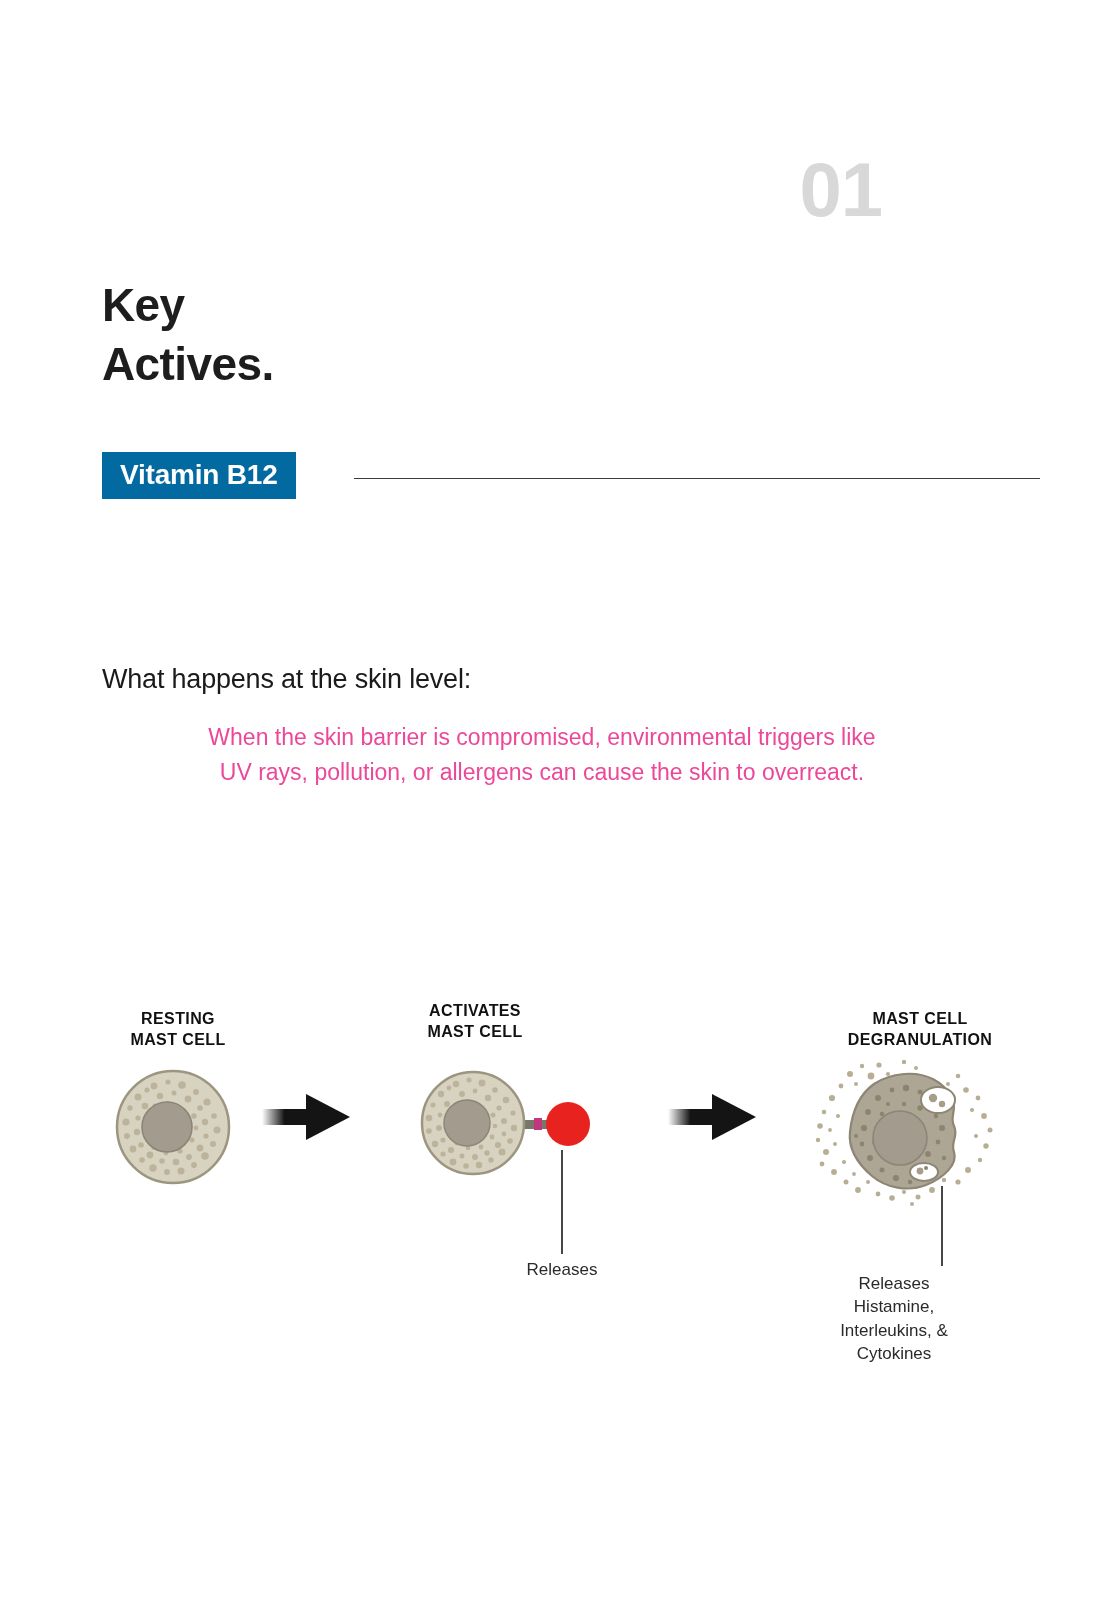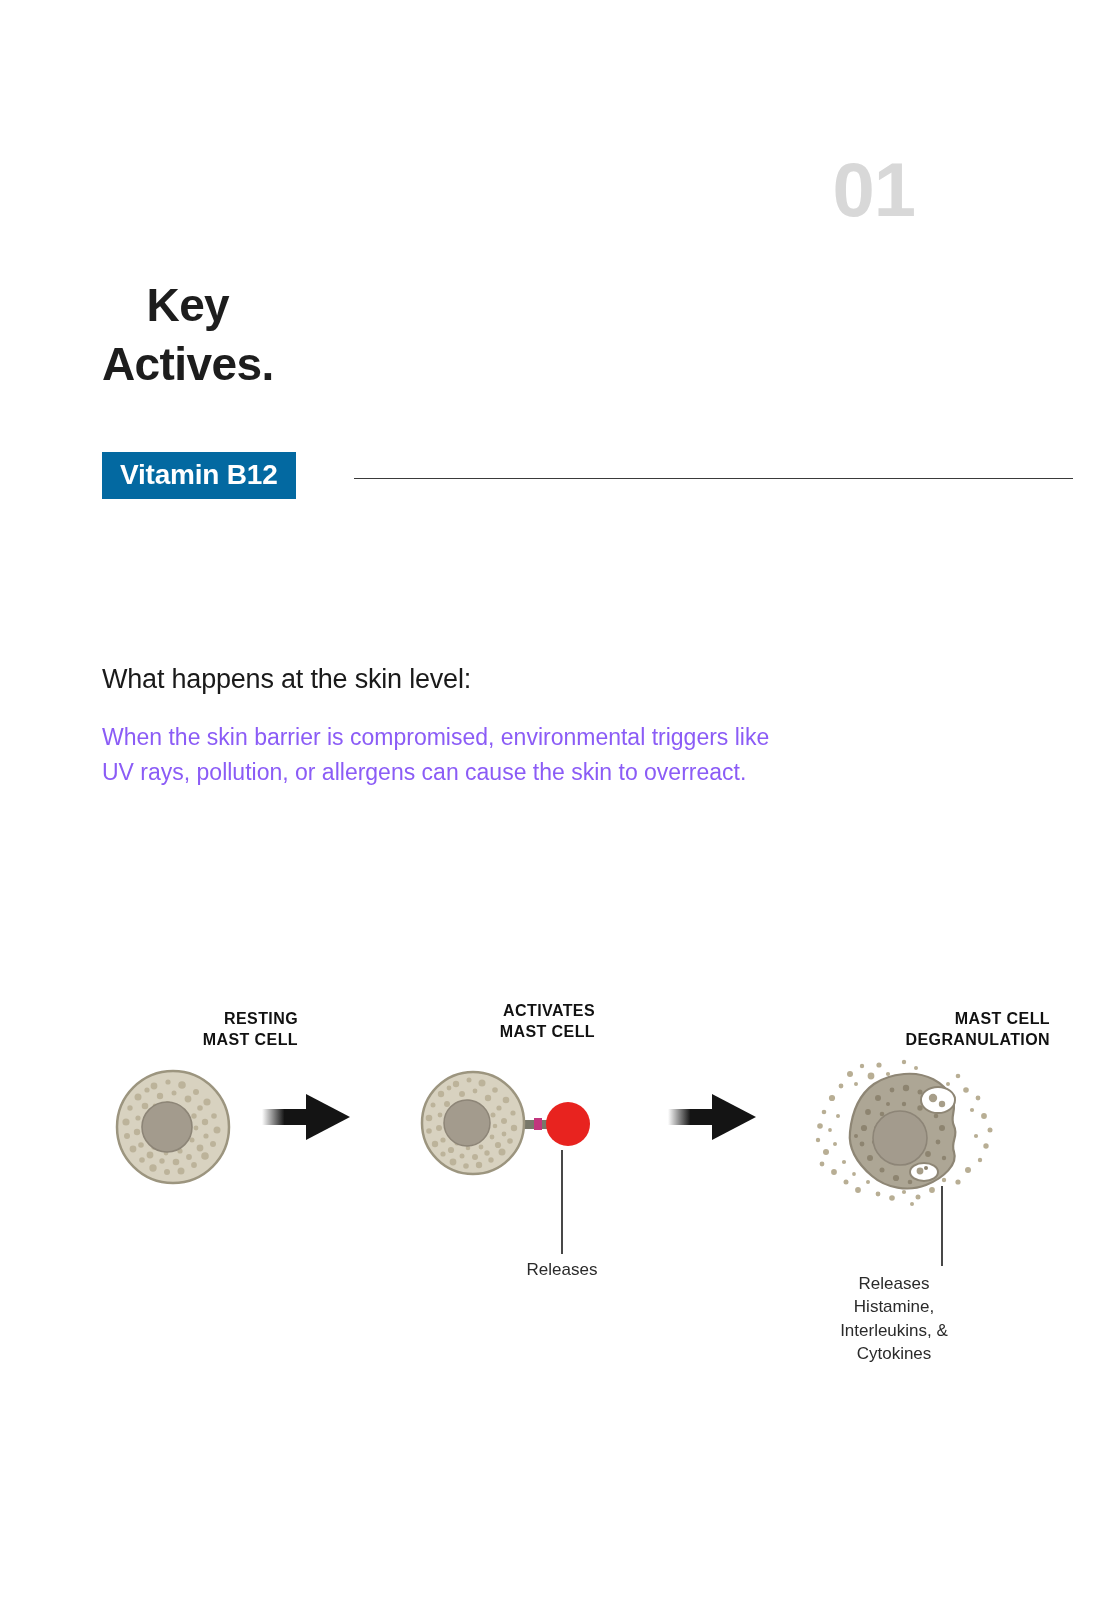--- a/index.html
+++ b/index.html
@@ -6,21 +6,21 @@
   body{
     width:1100px;height:1600px;
     background:#ffffff;
     font-family:"Liberation Sans", sans-serif;
     color:#1a1a1a;
     position:relative;
     overflow:hidden;
     -webkit-font-smoothing:antialiased;
   }
 
-  .page{position:relative;width:938px;height:1600px;padding-left:33px;}
+  .page{position:relative;width:938px;height:1600px;}
 
   
   .page-number{
     position:absolute;
     right:56px; top:152px;
     font-size:76px;
     font-weight:700;
     letter-spacing:-1px;
     color:#d8d8d8;
     line-height:1;
@@ -29,21 +29,20 @@
   
   .title{
     position:absolute;
     left:102px; top:276px;
     font-size:46px;
     font-weight:700;
     line-height:1.28;
     letter-spacing:-0.6px;
     color:#1d1d1d;
     white-space:pre-line;
-    text-align:center;
   }
 
   
   .badge-row{
     position:absolute;
     left:102px; top:452px;
     right:0;
     height:48px;
   }
   .badge{
@@ -83,22 +82,23 @@
     font-weight:400;
     color:#1a1a1a;
     letter-spacing:-0.2px;
   }
   .para1{
     position:absolute;
     left:102px; top:720px;
     width:880px;
     font-size:23px;
     line-height:1.52;
-    color:#8b5cf6;
-    white-space:pre-line;
+    color:#ec4899;
+    white-space:pre-line;
+    text-align:center;
   }
   .para2{
     position:absolute;
     left:102px; top:818px;
     width:880px;
     font-size:23px;
     line-height:1.52;
     color:#232323;
     white-space:pre-line;
   }
@@ -107,21 +107,21 @@
   .diagram{
     position:absolute;
     left:0; top:990px;
     width:1100px; height:400px;
   }
   .stage-label{
     position:absolute;
     font-size:16px;
     font-weight:700;
     letter-spacing:0.4px;
-    text-align:right;
+    text-align:center;
     line-height:1.32;
     color:#111111;
     white-space:pre-line;
   }
   .caption{
     position:absolute;
     font-size:17px;
     line-height:1.38;
     text-align:center;
     color:#2a2a2a;

